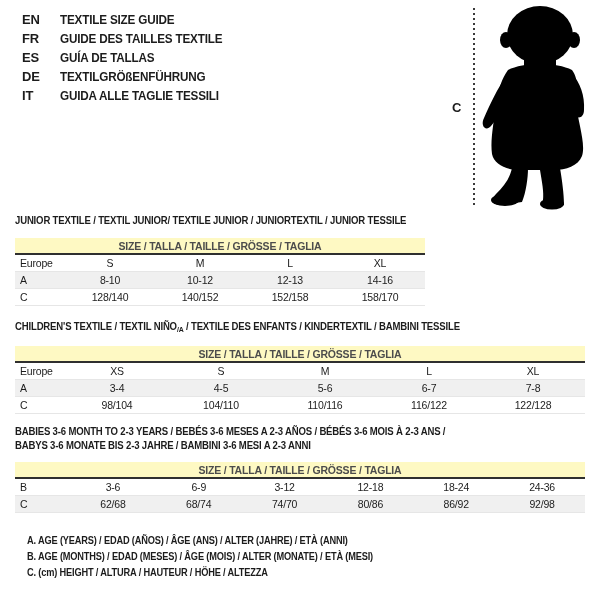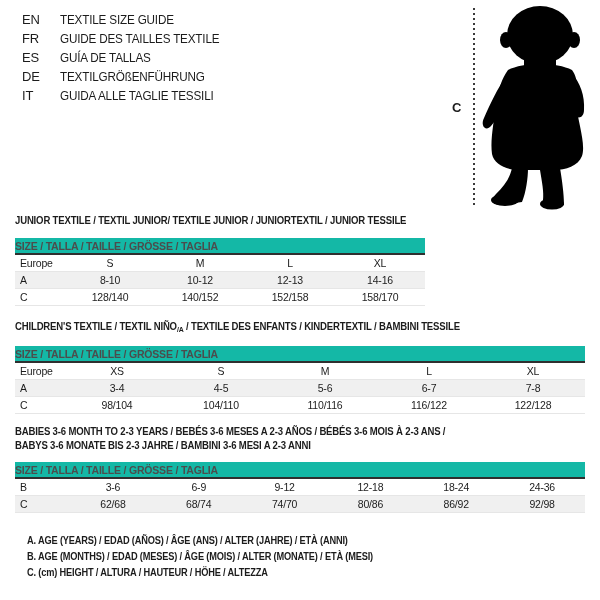--- a/index.html
+++ b/index.html
@@ -2,21 +2,21 @@
 <html><head>
 <meta charset="utf-8">
 <style>
   html,body{margin:0;padding:0;background:#fff;}
   .page{
     position:relative;width:600px;height:600px;background:#ffffff;
     font-family:"Liberation Sans",sans-serif;color:#1c1c1c;overflow:hidden;
   }
   
   .lang{position:absolute;top:10px;left:22px;}
-  .lang-row{display:flex;font-size:13px;font-weight:400;line-height:19px;letter-spacing:-0.2px;}
+  .lang-row{display:flex;font-size:13px;font-weight:700;line-height:19px;letter-spacing:-0.2px;}
   .lang-code{width:38px;flex:0 0 38px;}
   .lang-text{white-space:nowrap;transform:scaleX(0.9);transform-origin:left center;}
   
   .figure{position:absolute;top:0;left:440px;width:160px;height:220px;}
   .measure-line{
     position:absolute;left:33px;top:8px;width:2px;height:198px;
     background:repeating-linear-gradient(to bottom,#3a3a3a 0 2px,transparent 2px 5px);
   }
   .c-label{position:absolute;left:12px;top:100px;font-size:13px;font-weight:700;}
   .baby-svg{position:absolute;left:38px;top:4px;}
@@ -36,22 +36,22 @@
   }
   #table-junior{top:238px;width:410px;}
   #table-children{top:346px;width:570px;}
   #table-babies{top:462px;width:570px;}
   col.lbl{width:50px;}
   #table-babies col.lbl{width:55px;}
   td{height:16px;padding:0;text-align:center;letter-spacing:-0.2px;border-bottom:1px solid #e6e6e6;}
   td:first-child{text-align:left;padding-left:5px;}
   tr.shade td{background:#f0f0f0;}
   thead td.bar{
-    height:15px;background:#14b8a6;border-bottom:2px solid #2f2f2f;
-    color:#4c4c4c;text-align:left;padding-left:0;font-weight:700;font-size:10.5px;
+    height:15px;background:#fef9c3;border-bottom:2px solid #2f2f2f;
+    color:#4c4c4c;text-align:center;padding-left:0;font-weight:700;font-size:10.5px;
   }
   
   .legend{position:absolute;left:27px;top:532px;}
   .legend-line{
     font-size:11px;font-weight:700;line-height:16px;letter-spacing:-0.2px;
     white-space:nowrap;transform:scaleX(0.84);transform-origin:left top;
   }
 </style>
 </head>
 <body>
@@ -200,21 +200,21 @@
     <thead>
       <tr>
         <td class="bar" colspan="7">SIZE / TALLA / TAILLE / GRÖSSE / TAGLIA</td>
       </tr>
     </thead>
     <tbody>
         <tr>
           <td>B</td>
           <td>3-6</td>
           <td>6-9</td>
-          <td>9-12</td>
+          <td>3-12</td>
           <td>12-18</td>
           <td>18-24</td>
           <td>24-36</td>
         </tr>
         <tr class="shade">
           <td>C</td>
           <td>62/68</td>
           <td>68/74</td>
           <td>74/70</td>
           <td>80/86</td>

